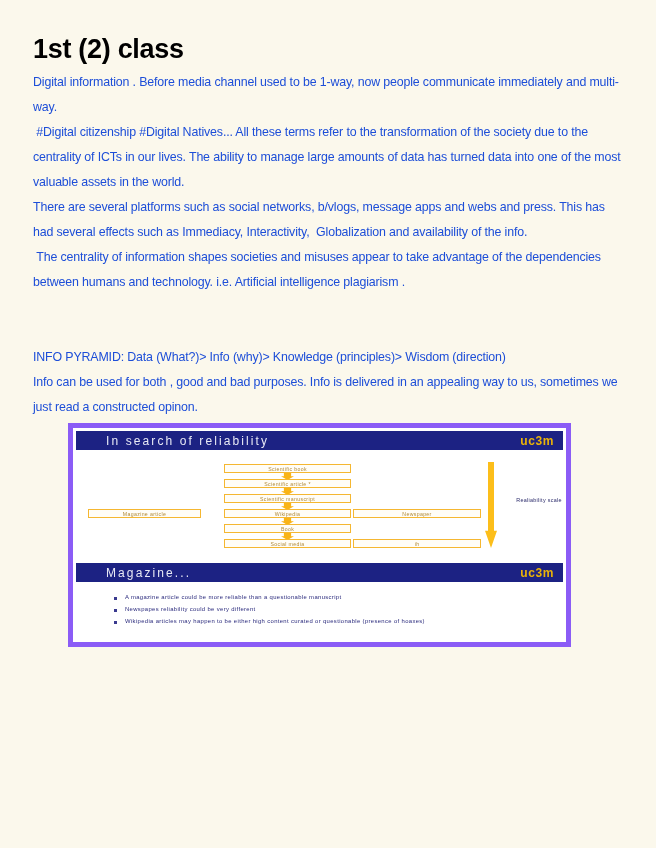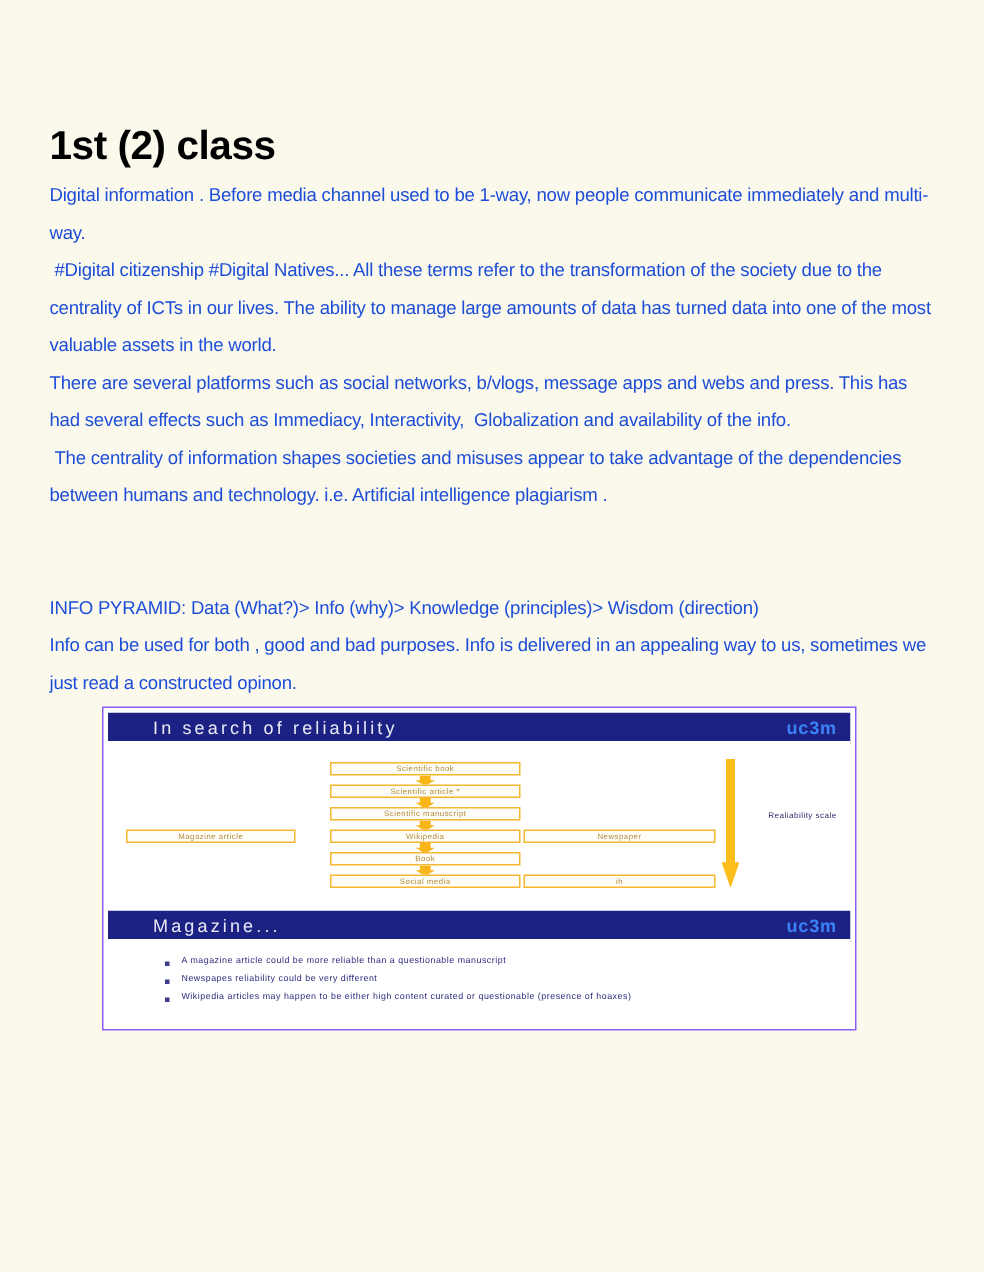--- a/index.html
+++ b/index.html
@@ -14,21 +14,20 @@
     color: #1a1a1a;
     overflow: hidden;
   }
   .page {
     position: relative;
     width: 656px;
     height: 792px;
     background: #fbf8ec;
     box-sizing: border-box;
     padding: 34px 30px 0 33px;
-    margin-top: 48px;
   }
   .doc-title {
     font-size: 27px;
     font-weight: bold;
     letter-spacing: -0.3px;
     margin: 0 0 6px 0;
     line-height: 30px;
     color: #000;
   }
   .para {
@@ -39,21 +38,21 @@
     letter-spacing: -0.15px;
     white-space: pre-wrap;
   }
   .spacer-line { height: 25px; }
 
   
   .slide-wrap {
     width: 503px;
     margin: 3px 0 0 35px;
     background: #ffffff;
-    border: 1px solid #8b5cf6;
+    border: 5px solid #8b5cf6;
     box-sizing: border-box;
     padding: 3px 3px 4px 3px;
   }
   .slide {
     background: #ffffff;
     position: relative;
     overflow: hidden;
   }
   .slide + .slide { margin-top: 3px; }
   .slide-header {
@@ -67,21 +66,21 @@
     border-bottom: 2px solid #fff;
   }
   .slide-title {
     color: #e8e9f5;
     font-size: 12px;
     letter-spacing: 2.1px;
     font-weight: 500;
     white-space: nowrap;
   }
   .slide-logo {
-    color: #3b82f6;
+    color: #eab308;
     font-size: 12px;
     font-weight: bold;
     letter-spacing: 0.6px;
   }
 
   
   .slide-body-1 {
     position: relative;
     height: 108px;
     background: #fff;

